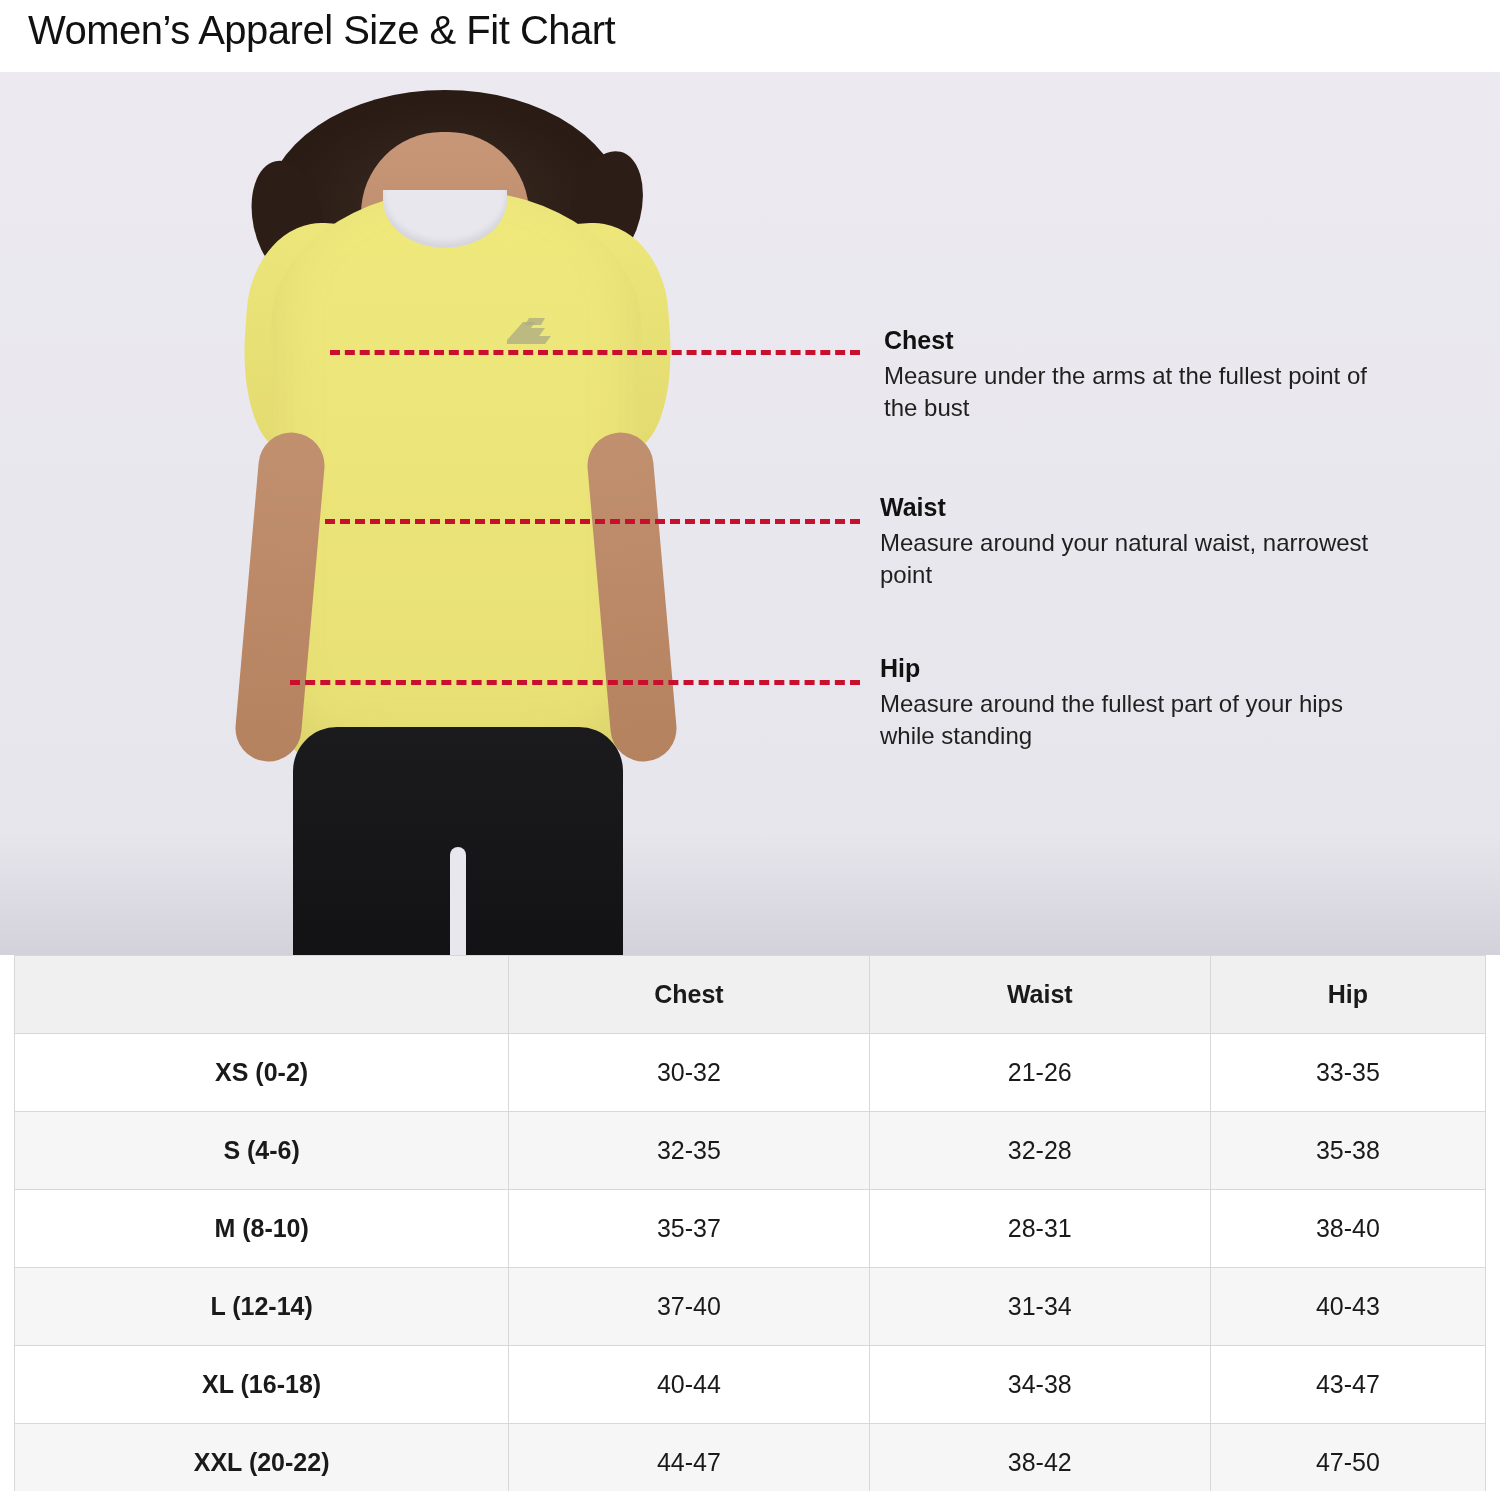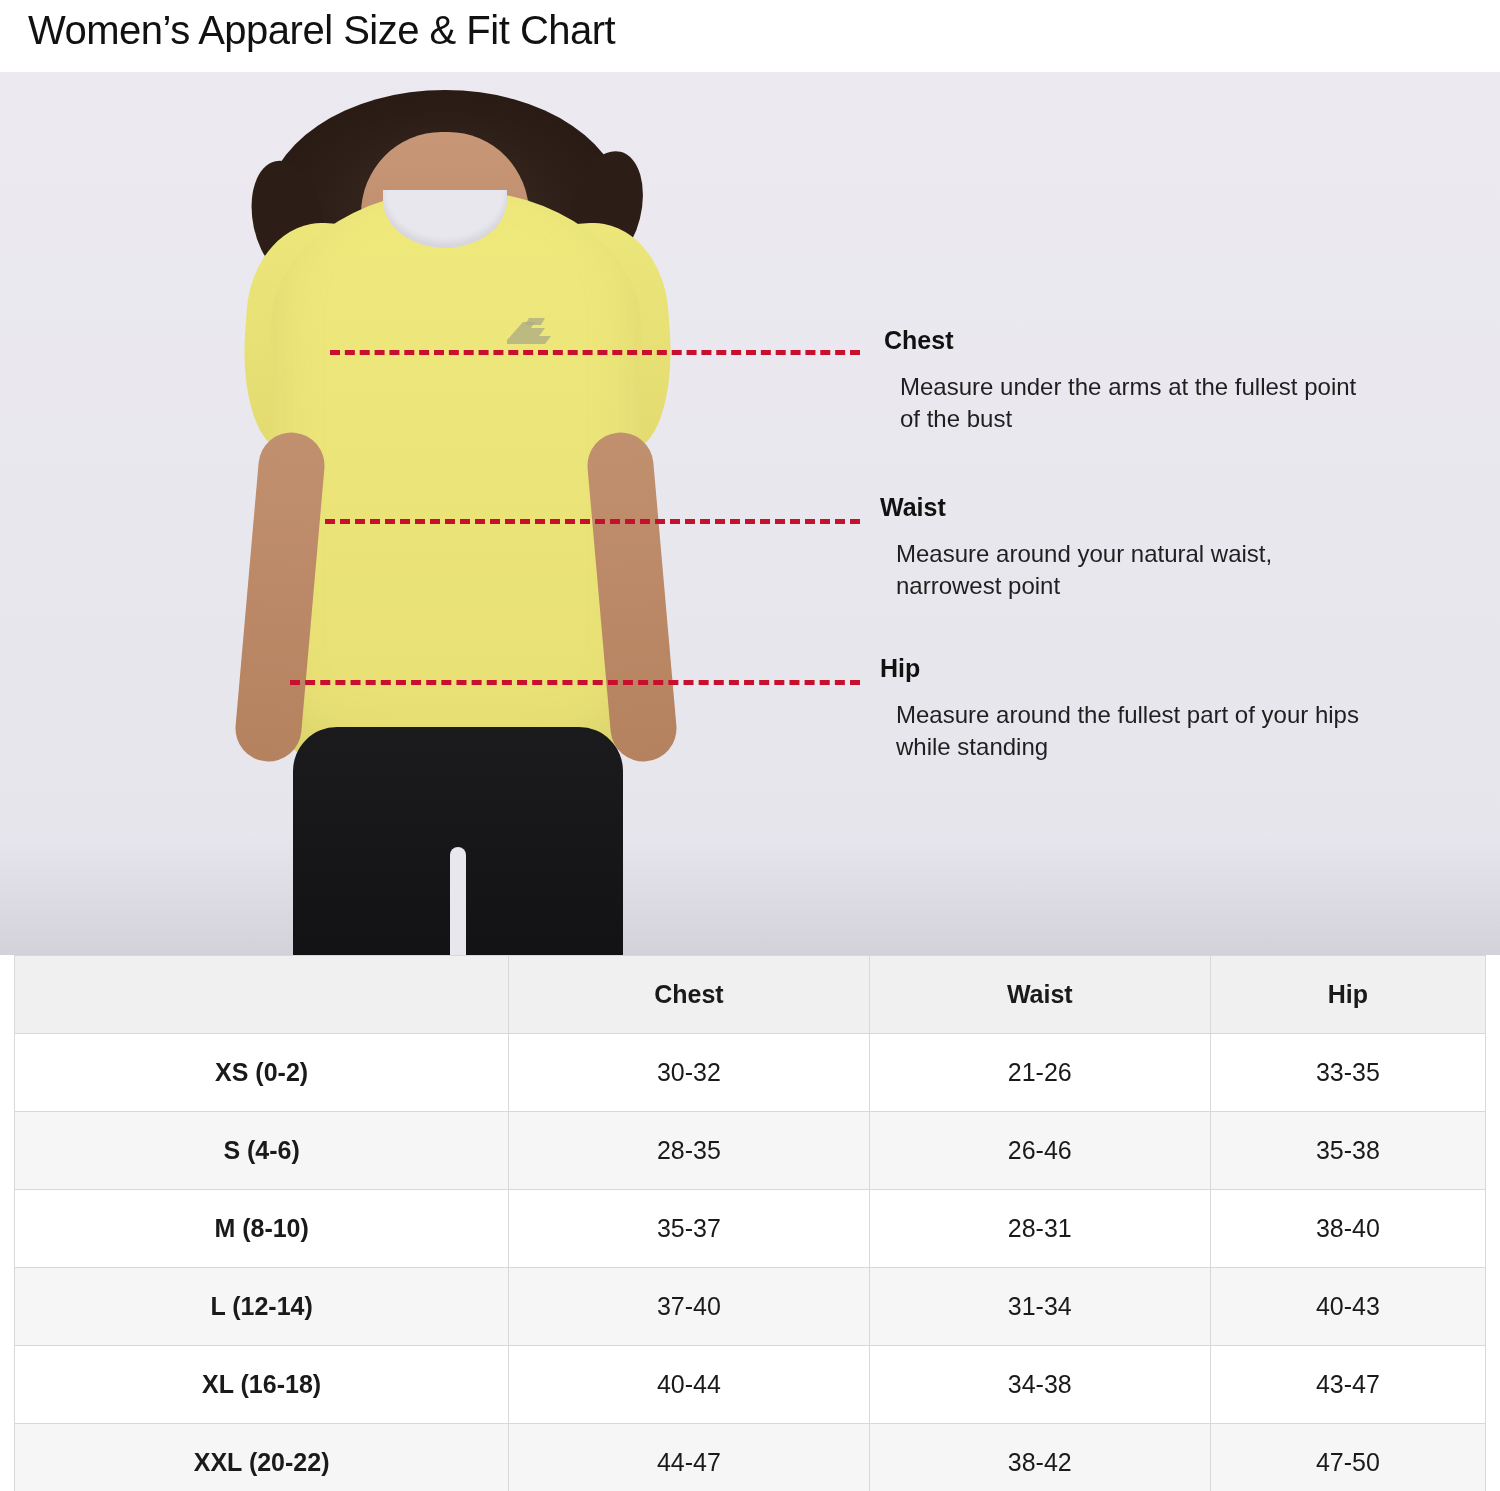--- a/index.html
+++ b/index.html
@@ -179,21 +179,21 @@
     font-size: 25px;
     font-weight: bold;
     color: #111111;
     margin: 0 0 5px 0;
     line-height: 1.1;
   }
   .callout .c-desc {
     font-size: 24px;
     color: #1f1f1f;
     line-height: 1.35;
-    margin: 16px;
+    margin: 0;
   }
 
   
   .table-wrap {
     position: absolute;
     left: 14px;
     top: 955px;
     width: 1472px;
   }
   table.size-table {
@@ -302,22 +302,22 @@
       </thead>
       <tbody>
         <tr>
           <td class="size-cell">XS (0-2)</td>
           <td>30-32</td>
           <td>21-26</td>
           <td>33-35</td>
         </tr>
         <tr>
           <td class="size-cell">S (4-6)</td>
-          <td>28-35</td>
-          <td>26-46</td>
+          <td>32-35</td>
+          <td>32-28</td>
           <td>35-38</td>
         </tr>
         <tr>
           <td class="size-cell">M (8-10)</td>
           <td>35-37</td>
           <td>28-31</td>
           <td>38-40</td>
         </tr>
         <tr>
           <td class="size-cell">L (12-14)</td>

